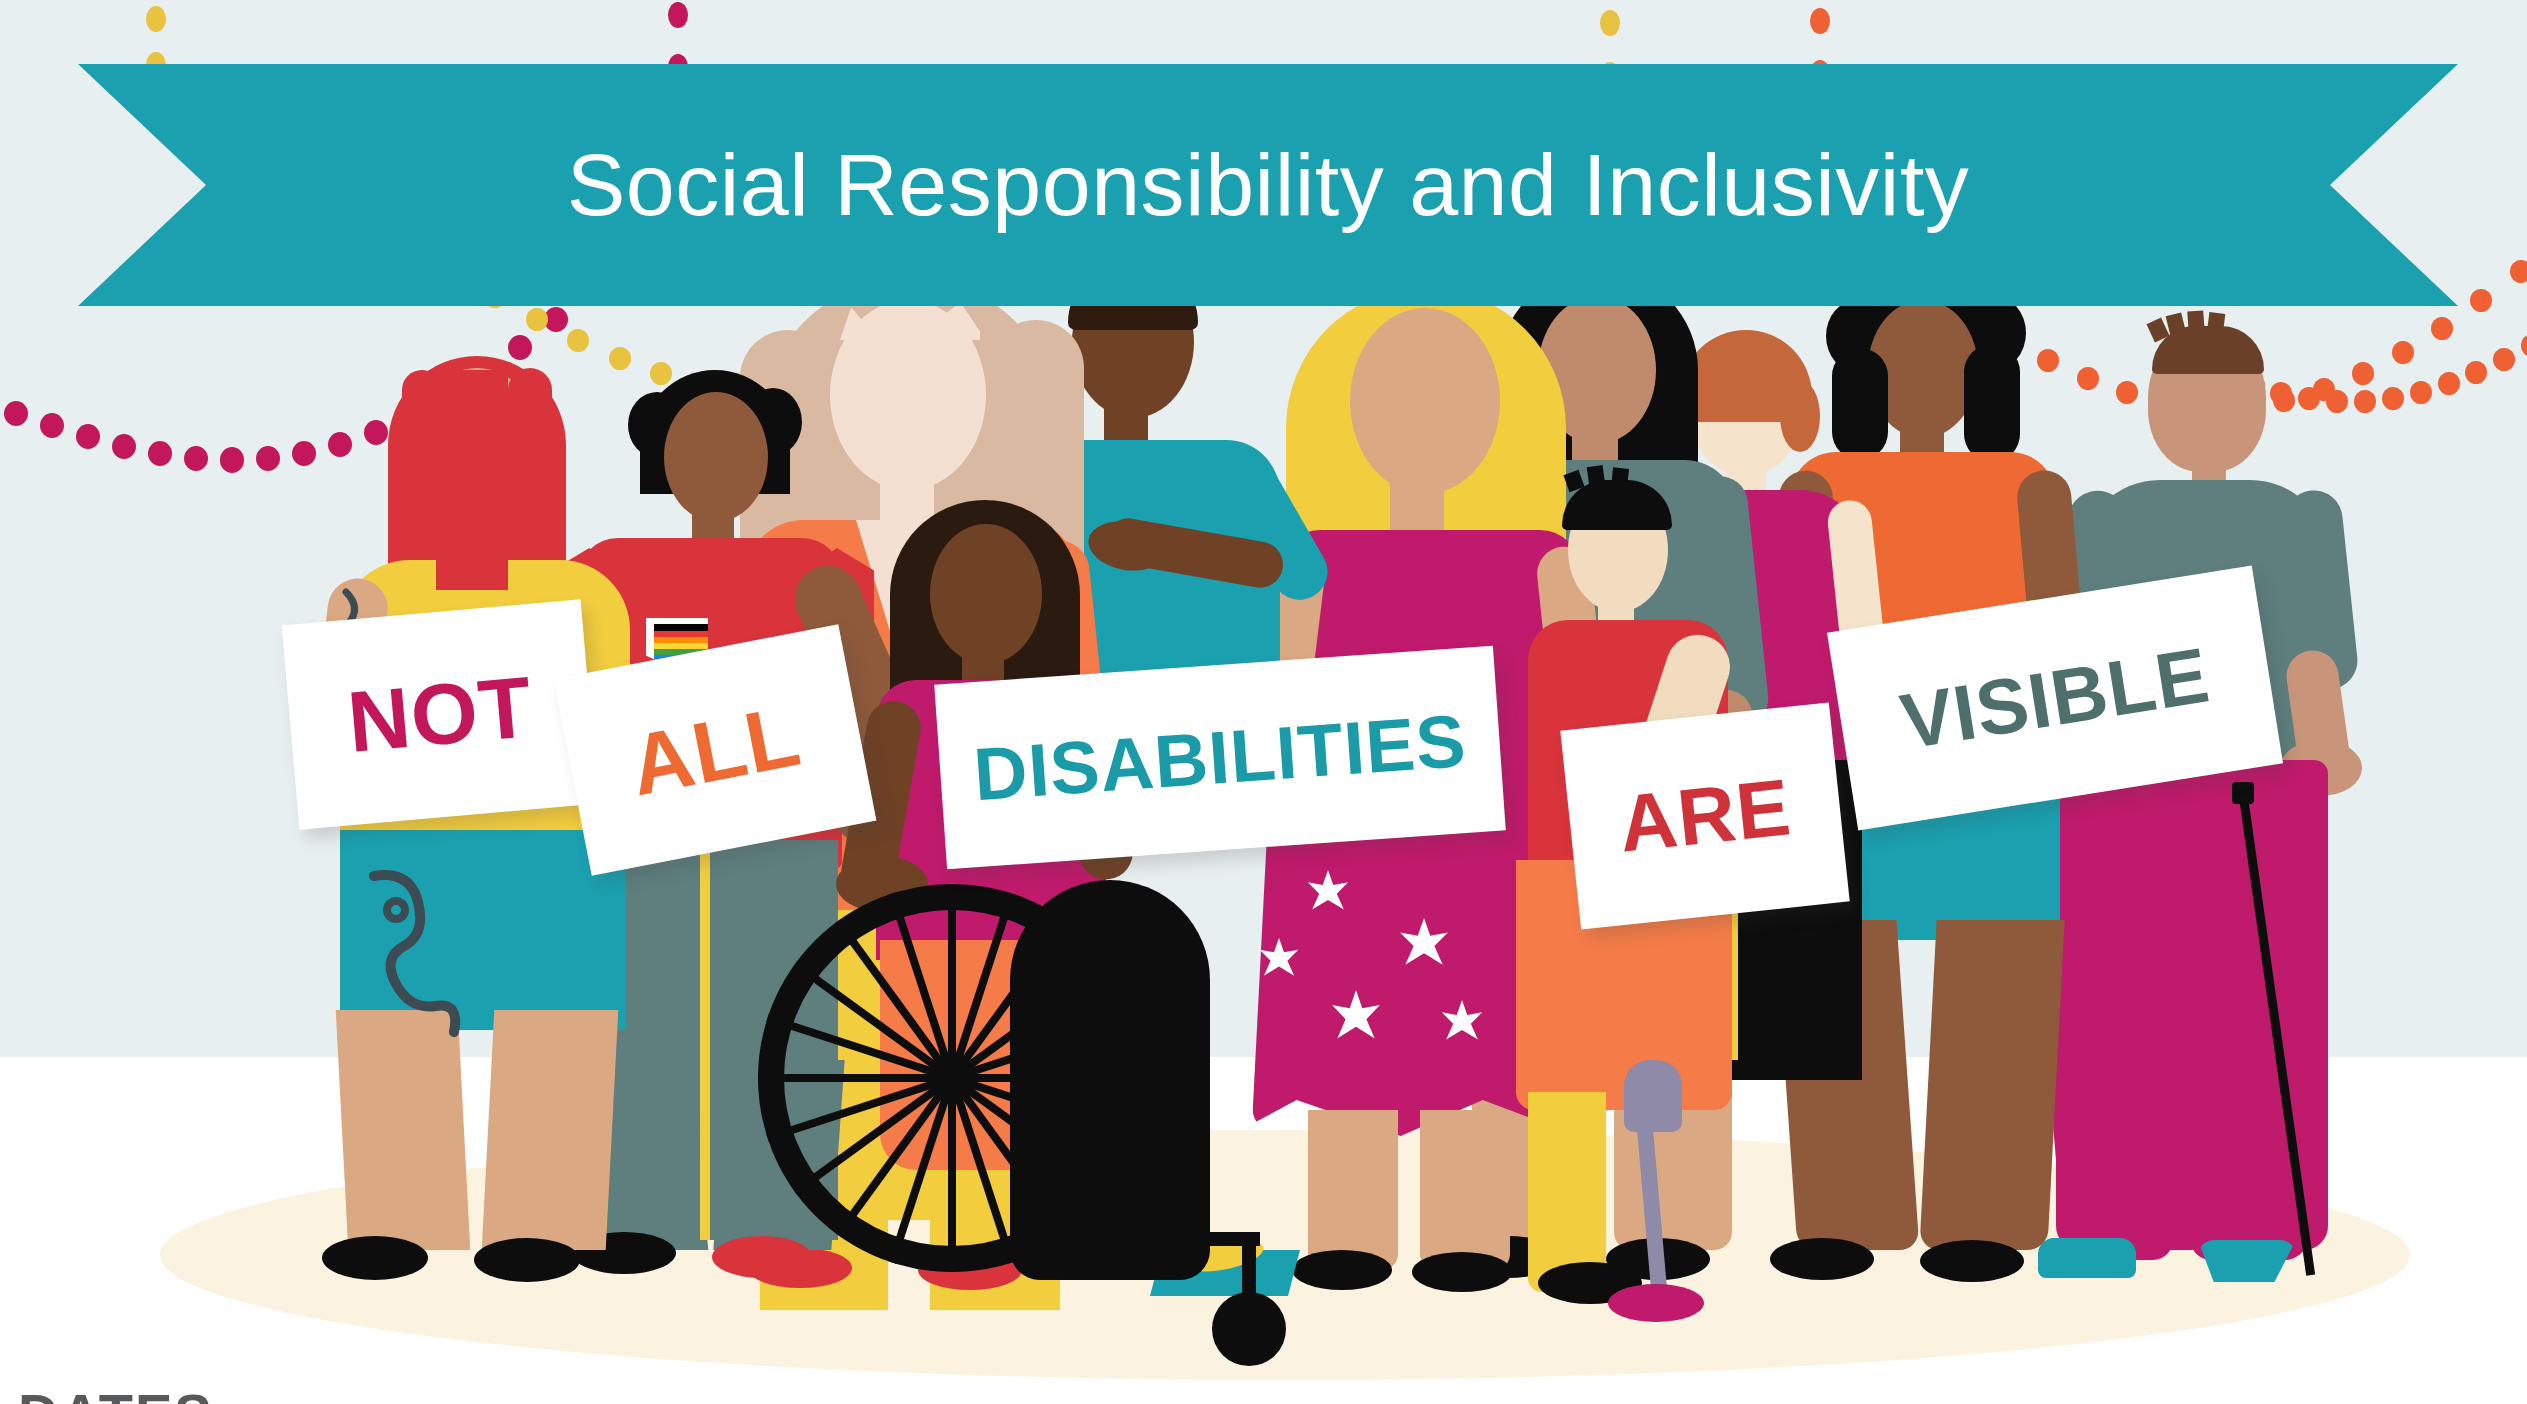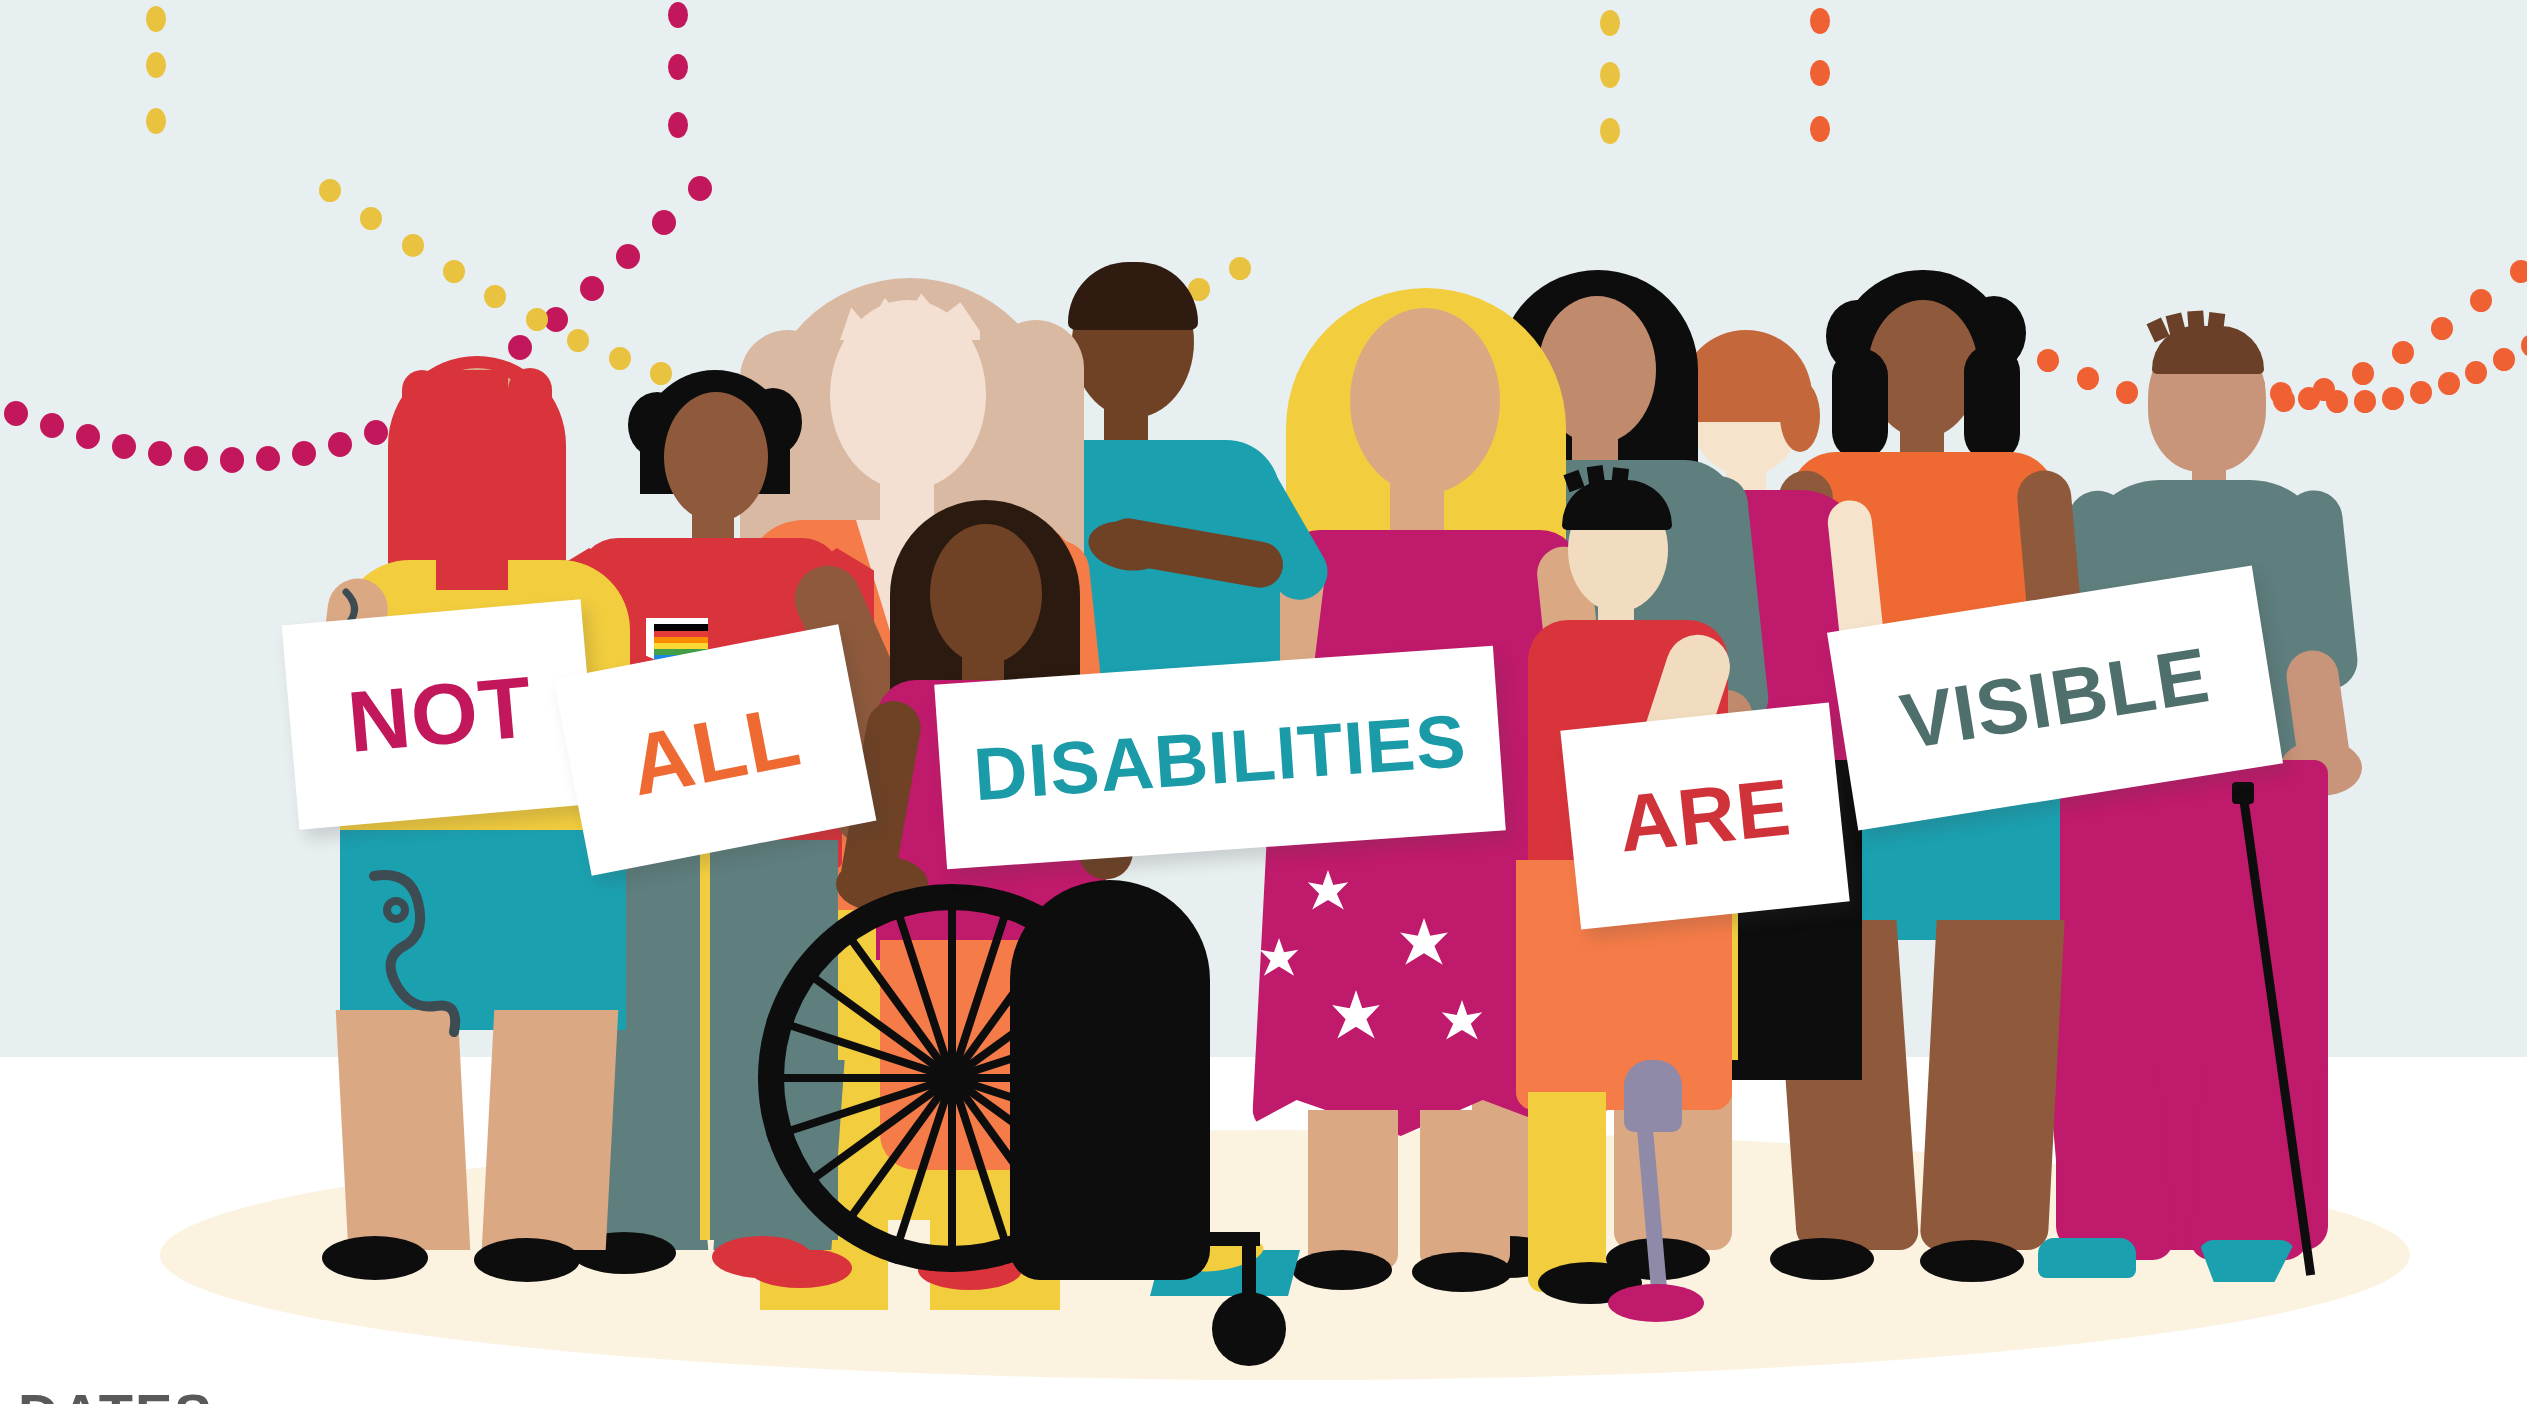--- a/index.html
+++ b/index.html
@@ -415,18 +415,21 @@
         <span style="color: rgb(27, 154, 168); font-size: 74px;">DISABILITIES</span>
       </div>
       <div class="sign" style="left: 1570px; top: 716px; width: 270px; height: 200px; transform: rotate(-6deg);">
         <span style="color: rgb(207, 51, 57); font-size: 80px;">ARE</span>
       </div>
       <div class="sign" style="left: 1840px; top: 598px; width: 430px; height: 200px; transform: rotate(-9deg);">
         <span style="color: rgb(78, 111, 108); font-size: 78px;">VISIBLE</span>
       </div>
     </div>
 
+  <div class="banner">
+    <span class="banner-title">Social Responsibility and Inclusivity</span>
+  </div>
 
   <div class="logo-strip">
     <span class="logo-text">DATES</span>
   </div>
 
 </div>
 
 </body></html>

